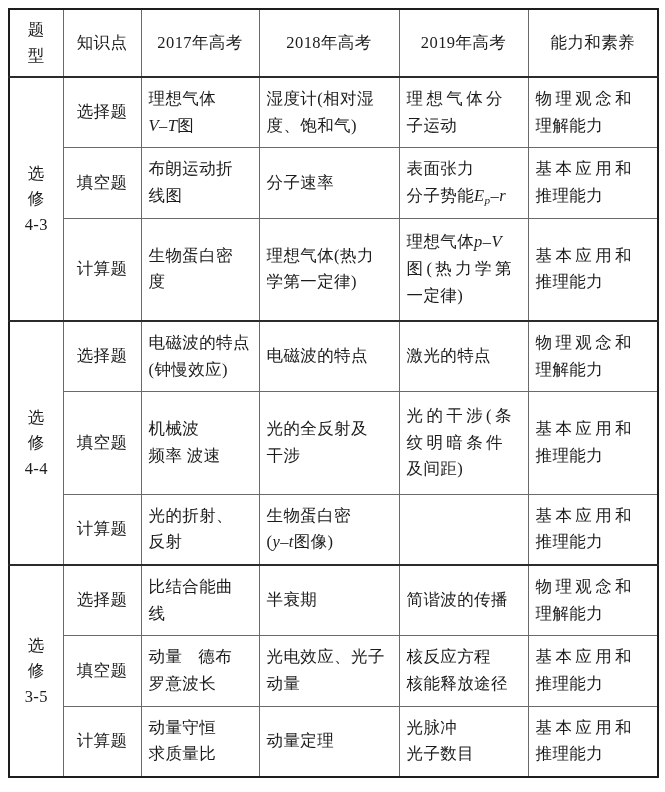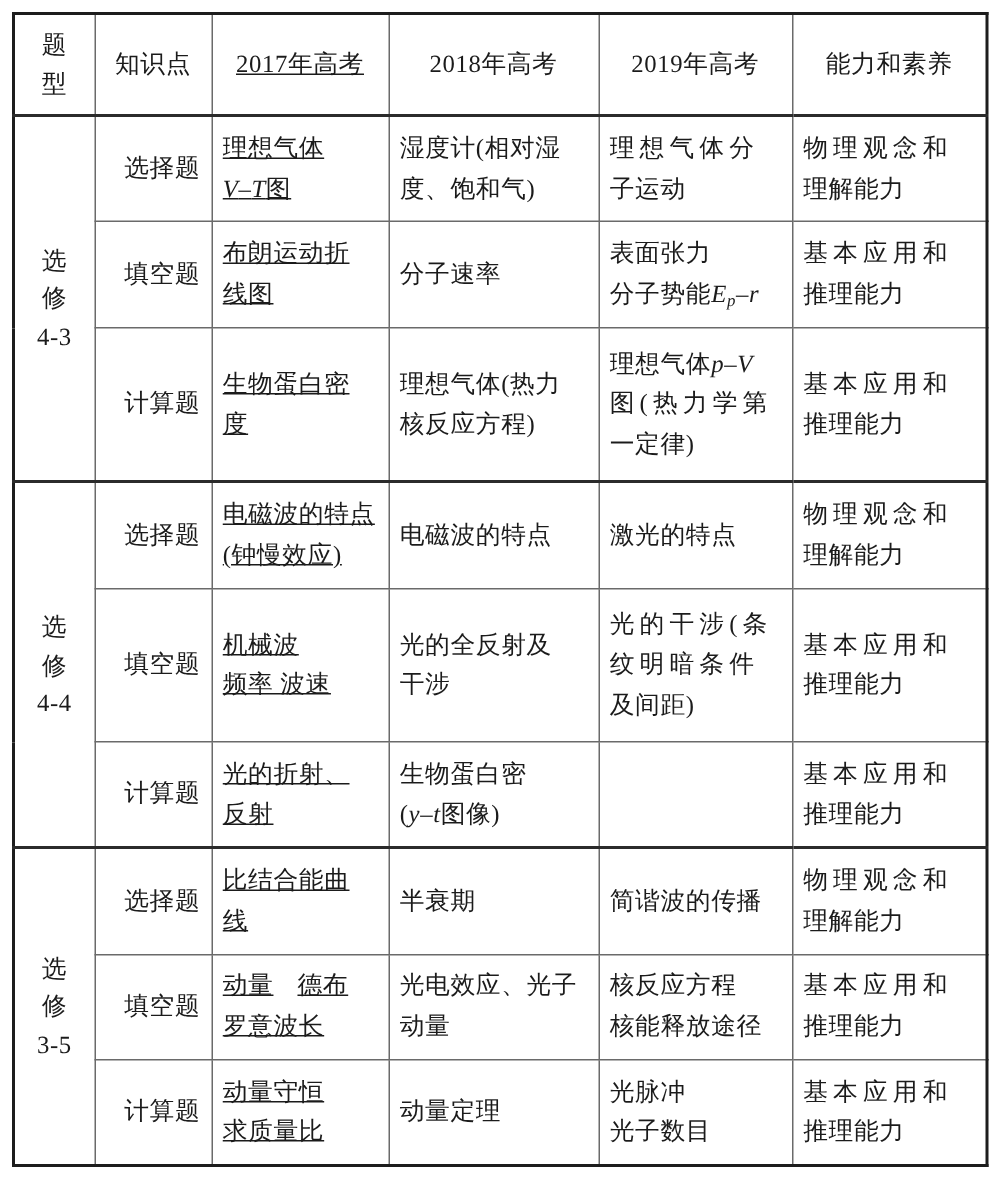--- a/index.html
+++ b/index.html
@@ -55,25 +55,25 @@
     border-bottom: 2.5px solid #2b2b2b;
     text-align: center;
     height: 68px;
   }
   td.col-type {
     text-align: center;
     width: 54px;
     padding: 2px 2px;
   }
   td.col-qtype {
-    text-align: right;
+    text-align: center;
     width: 78px;
     padding: 2px 3px;
   }
-  td.col-y17 { width: 118px; text-decoration: underline; }
+  td.col-y17 { width: 118px; }
   td.col-y18 { width: 140px; }
   td.col-y19 { width: 129px; }
   td.col-lit  { width: 130px; }
 
   .stack-v {
     display: block;
     text-align: center;
     line-height: 1.55;
   }
   .stack-v span { display: block; }
@@ -205,21 +205,21 @@
         <td class="col-qtype">计算题</td>
         <td class="col-y17">
           <span class="cell-lines">
             <span class="line">生物蛋白密</span>
             <span class="line">度</span>
           </span>
         </td>
         <td class="col-y18">
           <span class="cell-lines">
             <span class="line">理想气体(热力</span>
-            <span class="line">核反应方程)</span>
+            <span class="line">学第一定律)</span>
           </span>
         </td>
         <td class="col-y19">
           <span class="cell-lines">
             <span class="line">理想气体<i class="mathvar">p</i>–<i class="mathvar">V</i></span>
             <span class="line"><span class="spread">图(热力学第</span></span>
             <span class="line">一定律)</span>
           </span>
         </td>
         <td class="col-lit">

